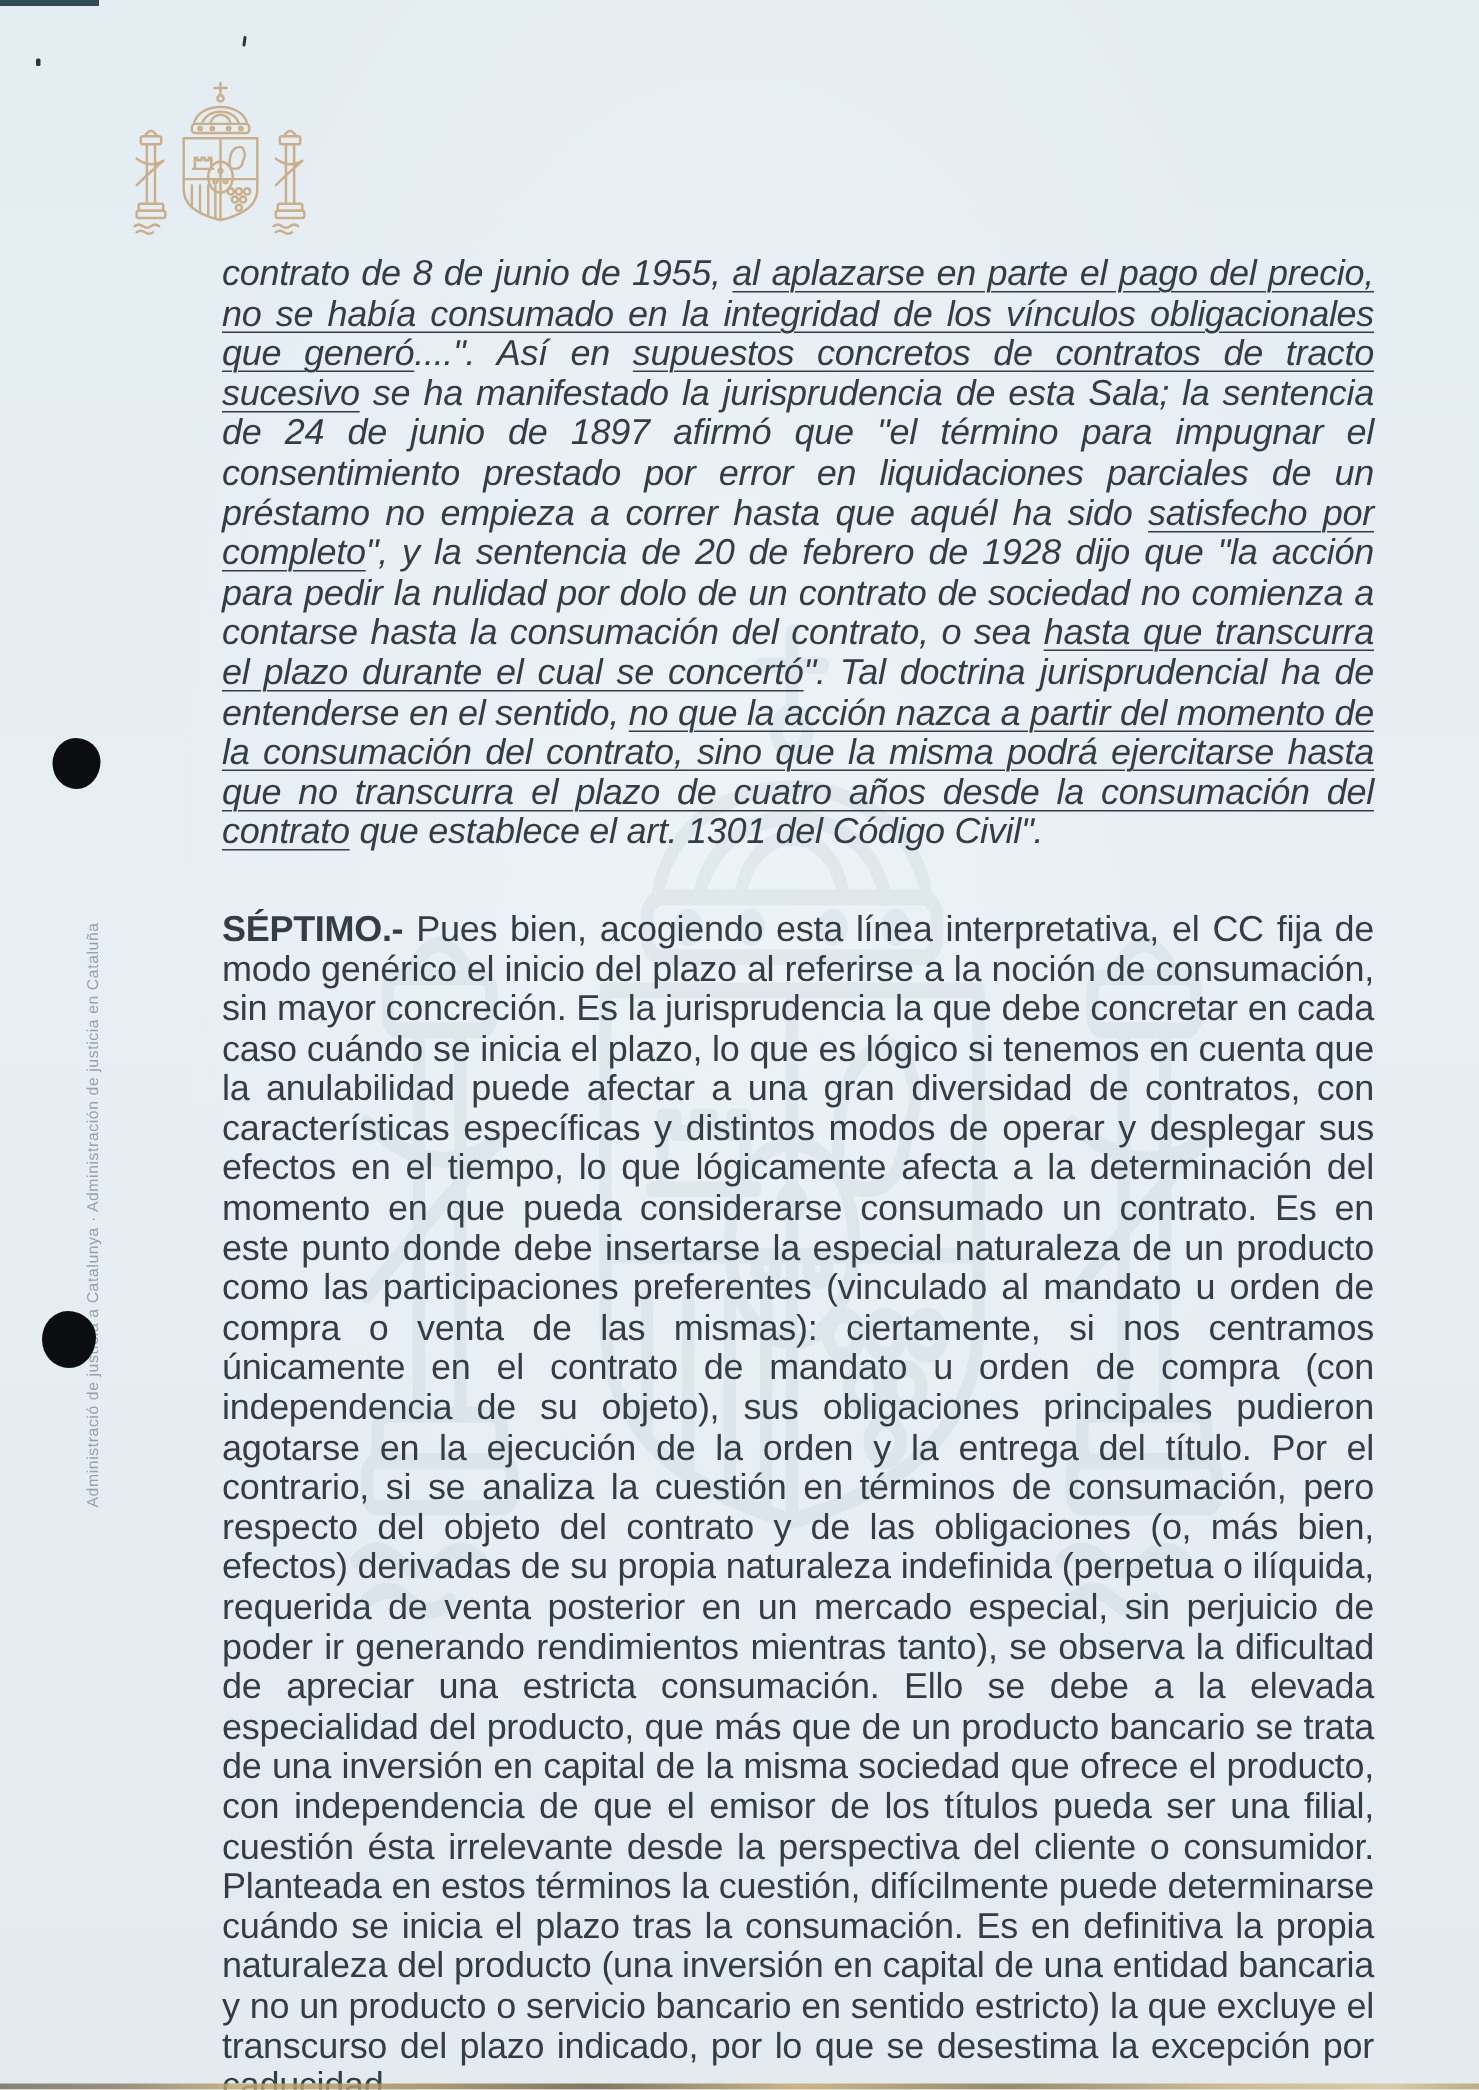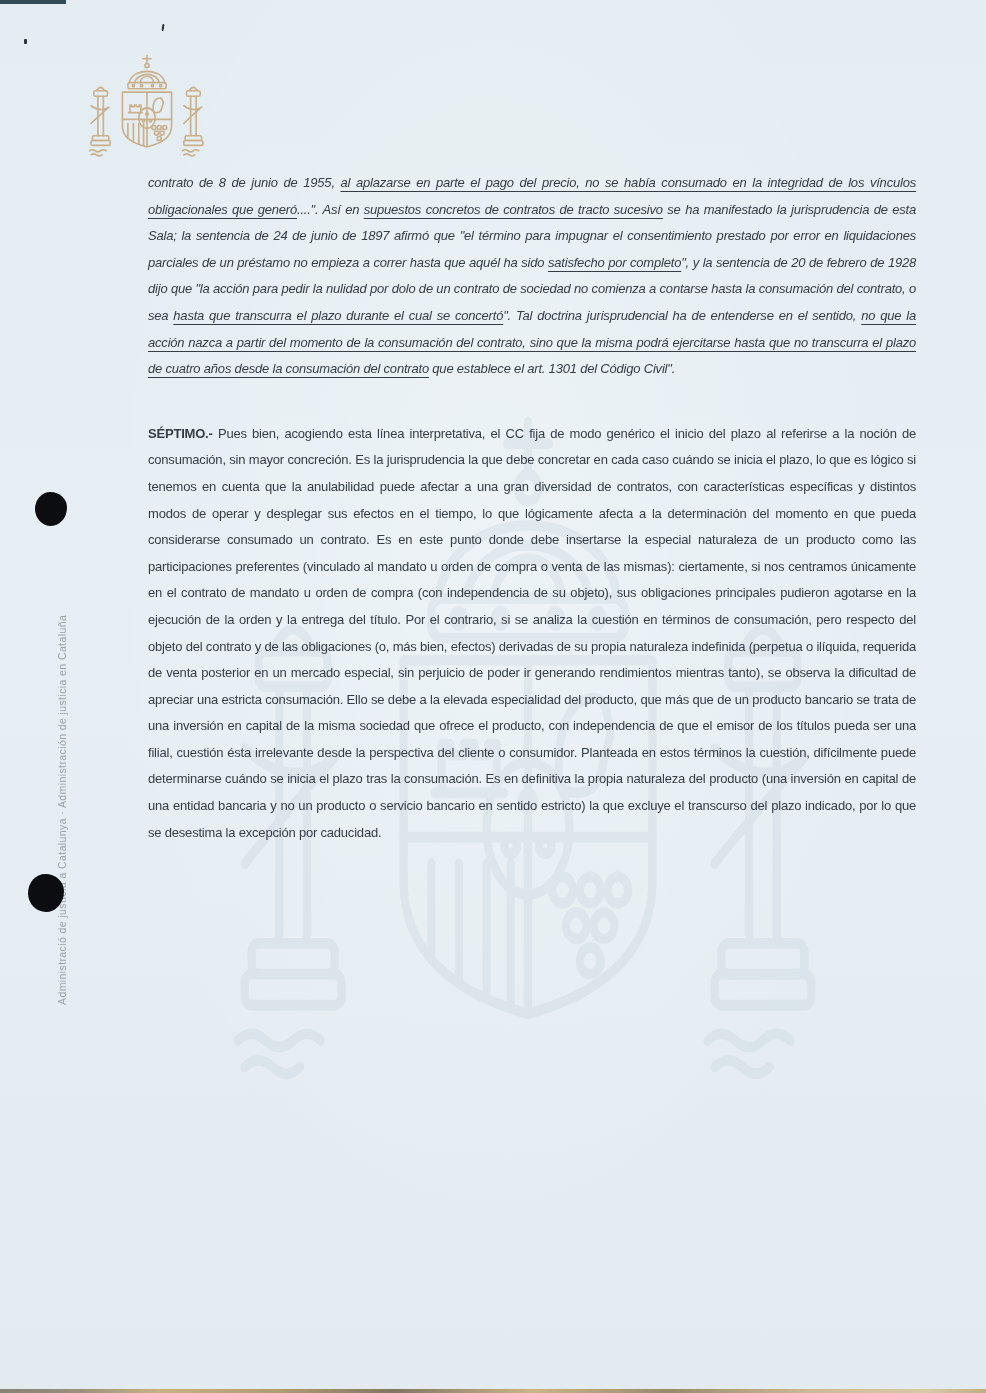--- a/index.html
+++ b/index.html
@@ -82,21 +82,21 @@
   .hole2 { left: 28px; top: 874px; width: 36px; height: 38px; }
   
   .content {
     position: absolute;
     left: 148px; top: 170px;
     width: 768px;
     color: #343d46;
   }
   .para {
     margin: 0;
-    font-size: 13px;
+    font-size: 24px;
     line-height: 26.6px;
     letter-spacing: -0.2px;
     text-align: justify;
   }
   .para.italic { font-style: italic; }
   .para + .para { margin-top: 38px; }
   .u {
     text-decoration: underline;
     text-underline-offset: 4px;
     text-decoration-thickness: 1.4px;

